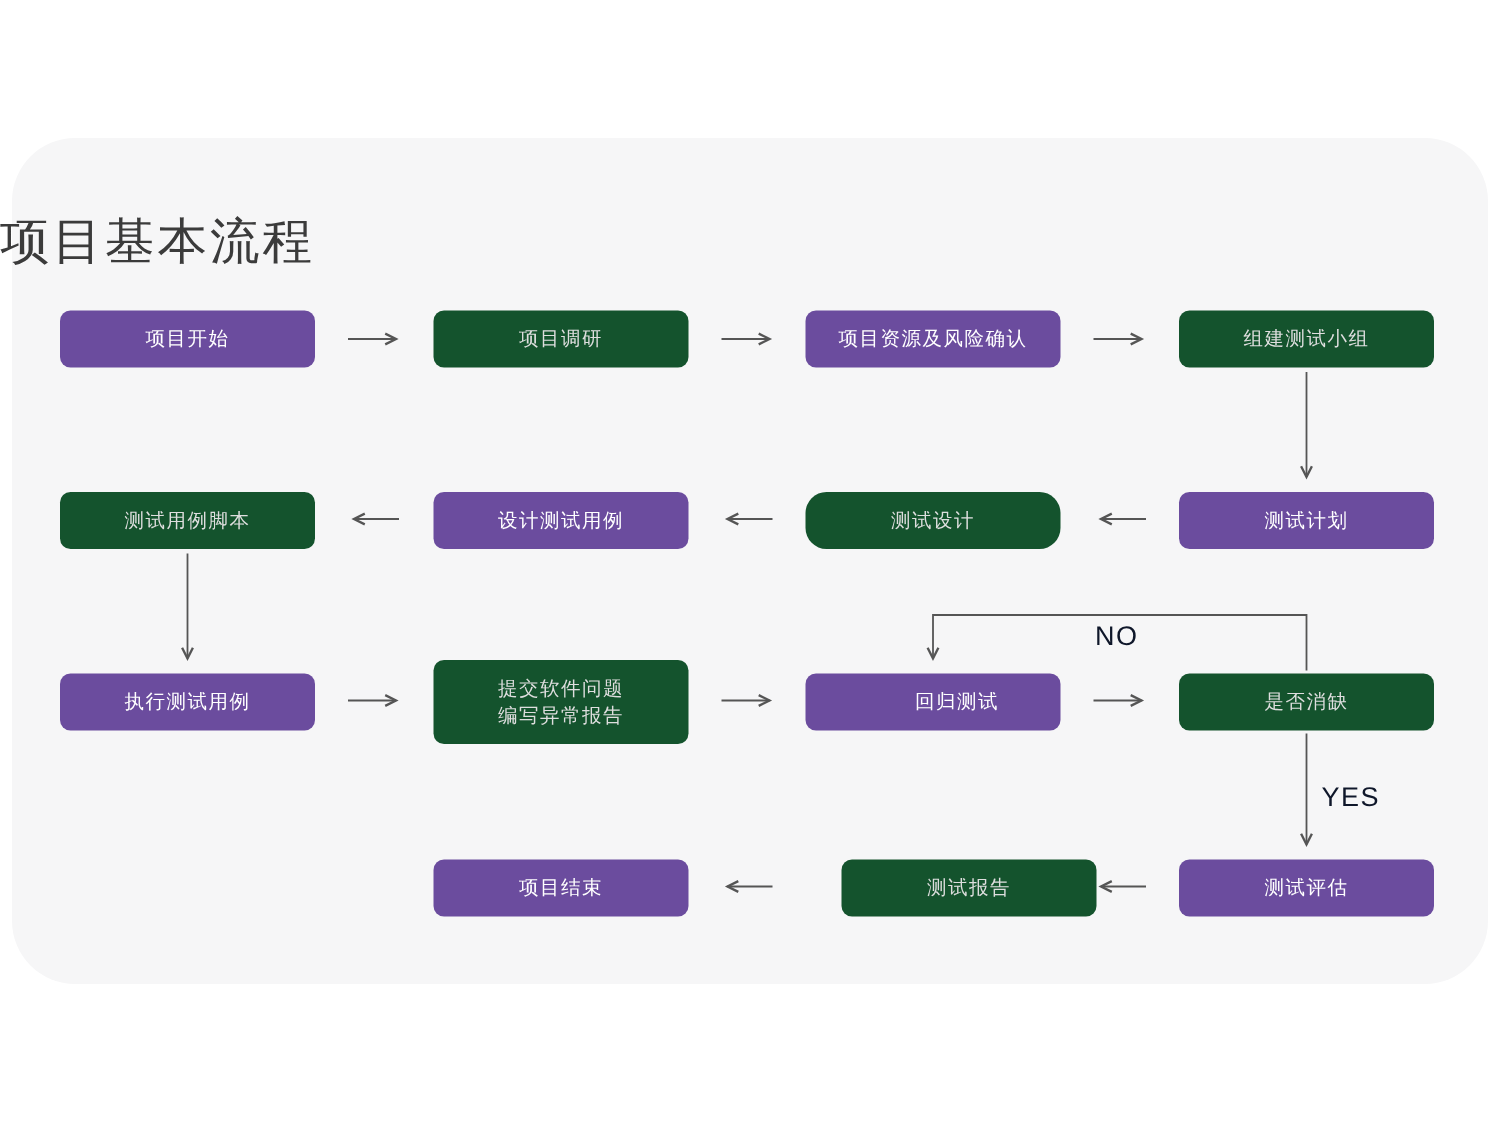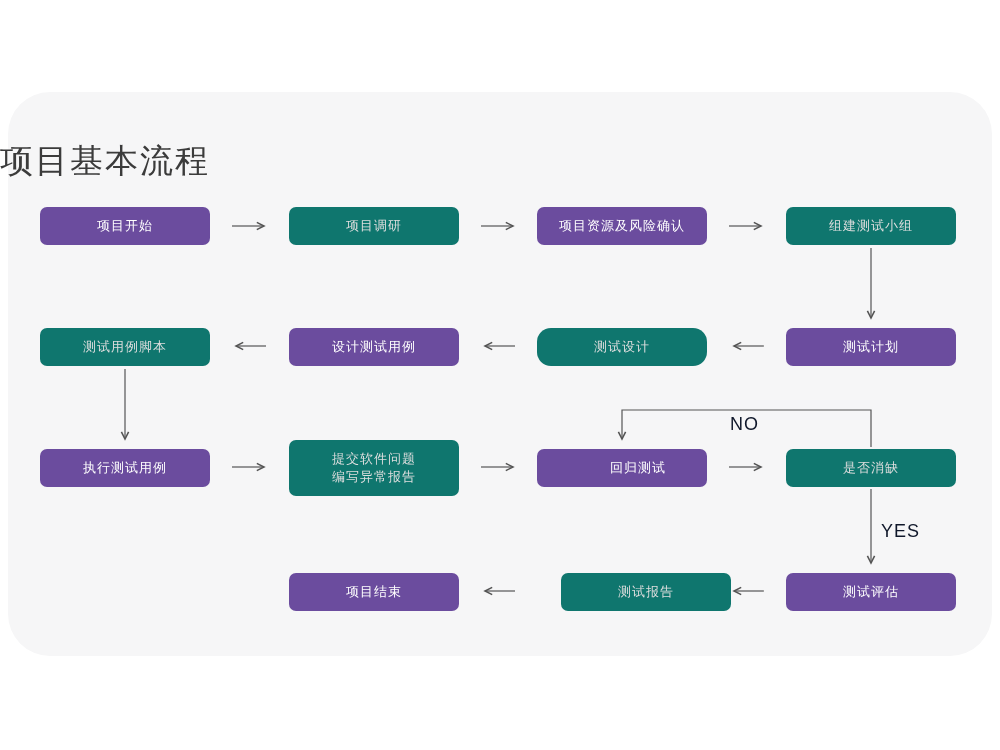--- a/index.html
+++ b/index.html
@@ -34,21 +34,21 @@
     display: flex;
     flex-direction: column;
     align-items: center;
     justify-content: center;
     font-size: 13px;
     letter-spacing: 1px;
     text-align: center;
     line-height: 1.4;
   }
   .node.primary { background: #6b4c9e; color: #ffffff; }
-  .node.secondary { background: #0f766e; color: #dedede; }
+  .node.secondary { background: #14532d; color: #dedede; }
   .node.tall { height: 56px; top: 440px; }
   svg.arrows {
     position: absolute;
     left: 0; top: 0;
     width: 1000px; height: 750px;
     pointer-events: none;
   }
   .edge-label {
     position: absolute;
     font-size: 18px;

